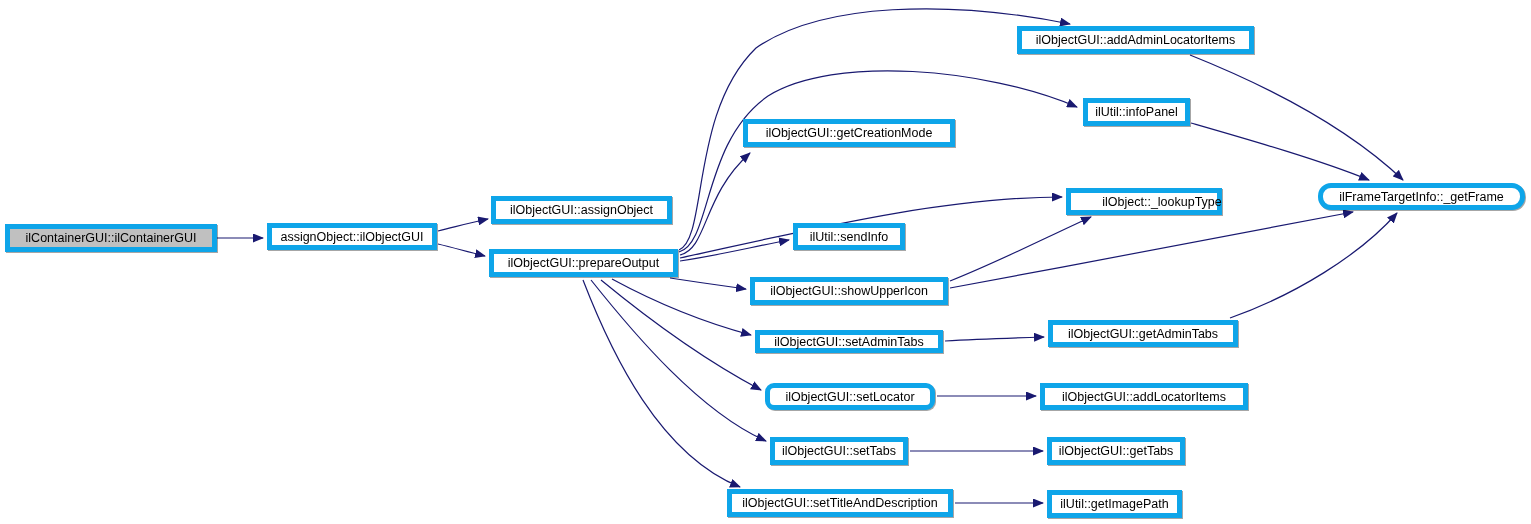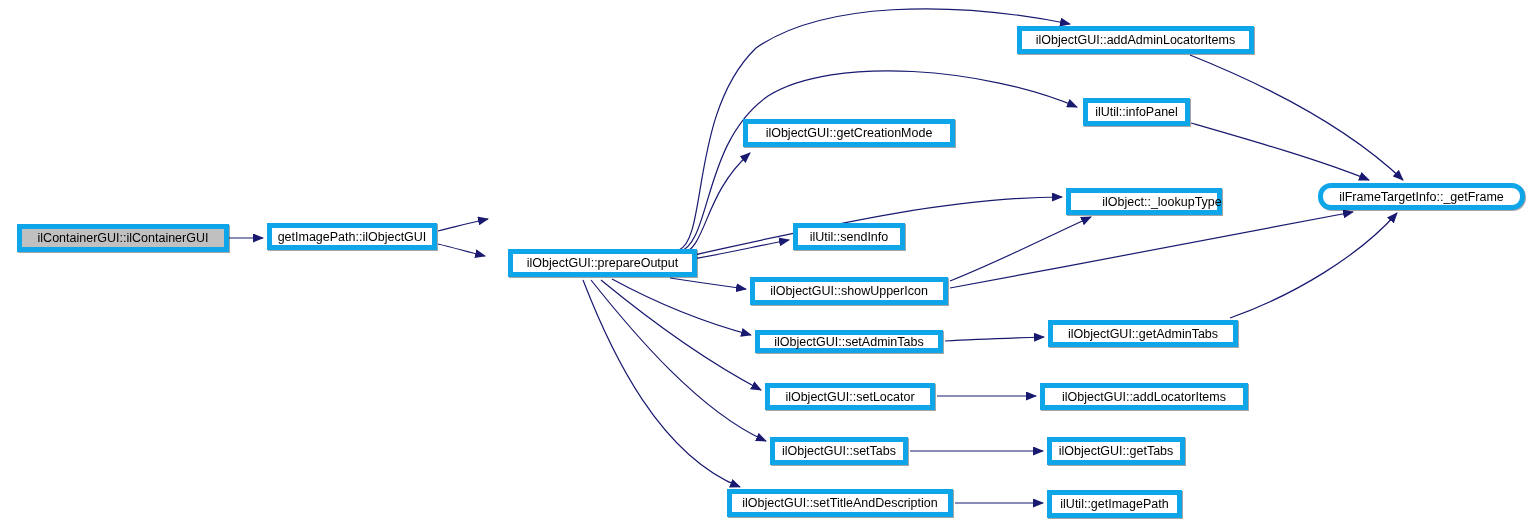--- a/index.html
+++ b/index.html
@@ -54,44 +54,45 @@
       <path d="M 950,281 C 1000,261 1045,238 1091,217"></path>
       <path d="M 950,288 C 1090,262 1250,232 1353,212"></path>
       <path d="M 945,341 C 978,339 1010,338 1044,337"></path>
       <path d="M 1230,318 C 1295,295 1360,255 1397,213"></path>
       <path d="M 937,396 L 1036,396"></path>
       <path d="M 910,451 L 1043,451"></path>
       <path d="M 955,503 L 1043,503"></path>
     </g>
   </svg>
 
-  <div class="node highlight" style="left:5px;top:224px;width:212px;height:28px;margin-left:12px;">ilContainerGUI::ilContainerGUI</div>
+  <div class="node highlight" style="left:5px;top:224px;width:212px;height:28px;">ilContainerGUI::ilContainerGUI</div>
 
-  <div class="node" style="left:267px;top:223px;width:170px;height:27px;">getImagePath::ilObjectGUI</div>
+  <div class="node" style="left:267px;top:223px;width:170px;height:27px;">assignObject::ilObjectGUI</div>
 
+  <div class="node" style="left:491px;top:196px;width:181px;height:28px;">ilObjectGUI::assignObject</div>
 
-  <div class="node" style="left:508px;top:249px;width:189px;height:28px;">ilObjectGUI::prepareOutput</div>
+  <div class="node" style="left:489px;top:249px;width:189px;height:28px;">ilObjectGUI::prepareOutput</div>
 
   <div class="node" style="left:1017px;top:26px;width:237px;height:28px;">ilObjectGUI::addAdminLocatorItems</div>
 
   <div class="node" style="left:1083px;top:98px;width:107px;height:28px;">ilUtil::infoPanel</div>
 
   <div class="node" style="left:743px;top:119px;width:212px;height:28px;">ilObjectGUI::getCreationMode</div>
 
   <div class="node" style="left:1066px;top:188px;width:156px;height:27px;padding-left:36px;">ilObject::_lookupType</div>
 
   <div class="node" style="left:793px;top:223px;width:112px;height:27px;">ilUtil::sendInfo</div>
 
   <div class="node" style="left:750px;top:277px;width:198px;height:28px;">ilObjectGUI::showUpperIcon</div>
 
   <div class="node" style="left:755px;top:330px;width:188px;height:23px;">ilObjectGUI::setAdminTabs</div>
 
   <div class="node" style="left:1048px;top:320px;width:190px;height:27px;">ilObjectGUI::getAdminTabs</div>
 
-  <div class="node" style="left:765px;top:383px;width:170px;height:27px;">ilObjectGUI::setLocator</div>
+  <div class="node" style="left:765px;top:383px;width:170px;height:27px;border-radius:9px;">ilObjectGUI::setLocator</div>
 
   <div class="node" style="left:1040px;top:383px;width:208px;height:27px;">ilObjectGUI::addLocatorItems</div>
 
   <div class="node" style="left:770px;top:437px;width:138px;height:28px;">ilObjectGUI::setTabs</div>
 
   <div class="node" style="left:1047px;top:437px;width:138px;height:28px;">ilObjectGUI::getTabs</div>
 
   <div class="node" style="left:727px;top:489px;width:226px;height:28px;">ilObjectGUI::setTitleAndDescription</div>
 
   <div class="node" style="left:1047px;top:490px;width:135px;height:28px;">ilUtil::getImagePath</div>

